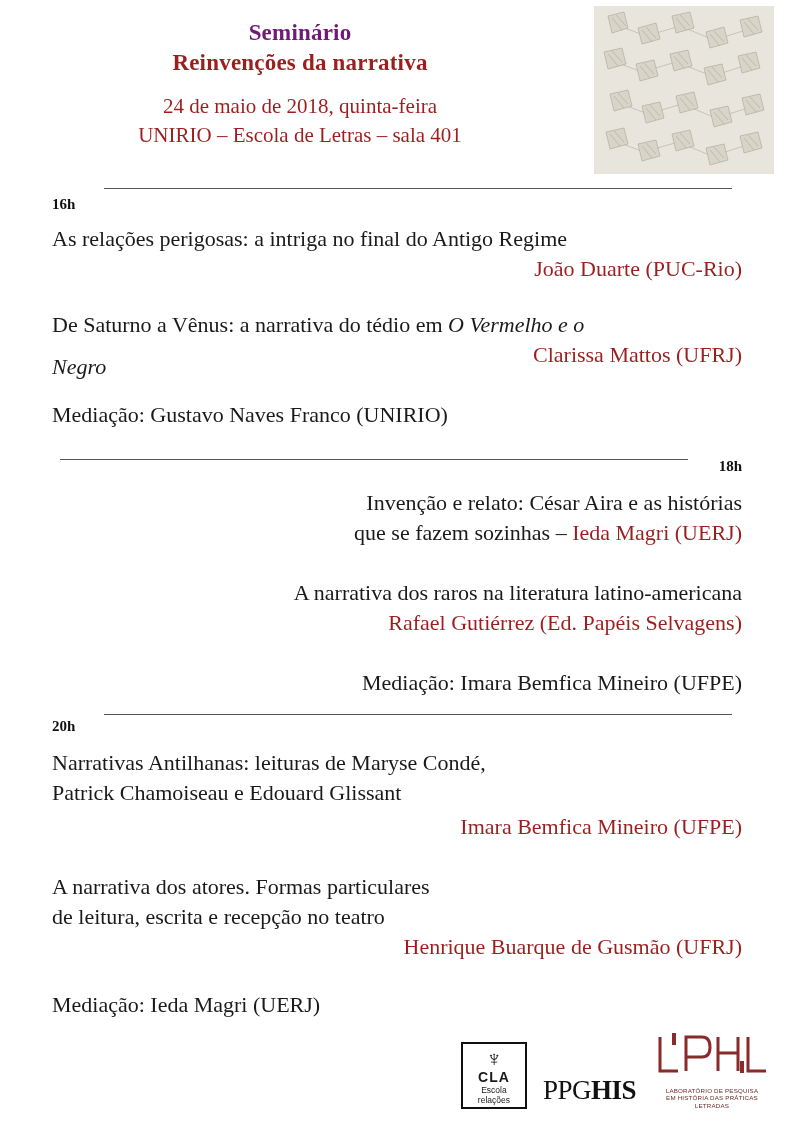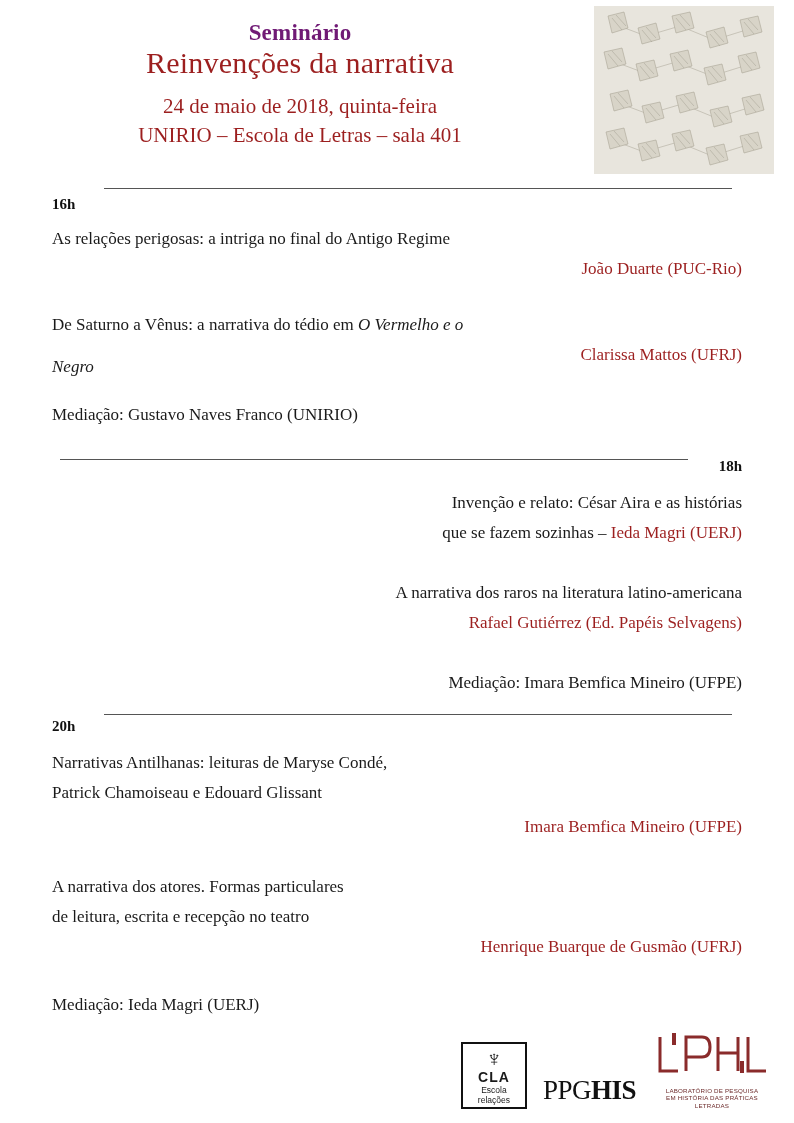--- a/index.html
+++ b/index.html
@@ -31,22 +31,22 @@
     text-align: center;
   }
   .title-line1 {
     font-size: 23px;
     font-weight: bold;
     color: #701a75;
     line-height: 30px;
     letter-spacing: 0.2px;
   }
   .title-line2 {
-    font-size: 30px;
-    font-weight: normal;
+    font-size: 23px;
+    font-weight: bold;
     color: #9c1f1f;
     line-height: 30px;
     letter-spacing: 0.2px;
   }
   .subtitle {
     margin-top: 14px;
     font-size: 21px;
     color: #9c1f1f;
     line-height: 29px;
   }
@@ -72,21 +72,21 @@
   }
   .rule {
     position: absolute;
     height: 1px;
     background: #555;
   }
 
   
   .block {
     position: absolute;
-    font-size: 17px;
+    font-size: 22px;
     line-height: 30px;
   }
   .left   { text-align: left; }
   .right  { text-align: right; }
   .dark   { color: #1a1a1a; }
   .ital   { font-style: italic; }
 
   .speaker { color: #9c1f1f; }
 
   

